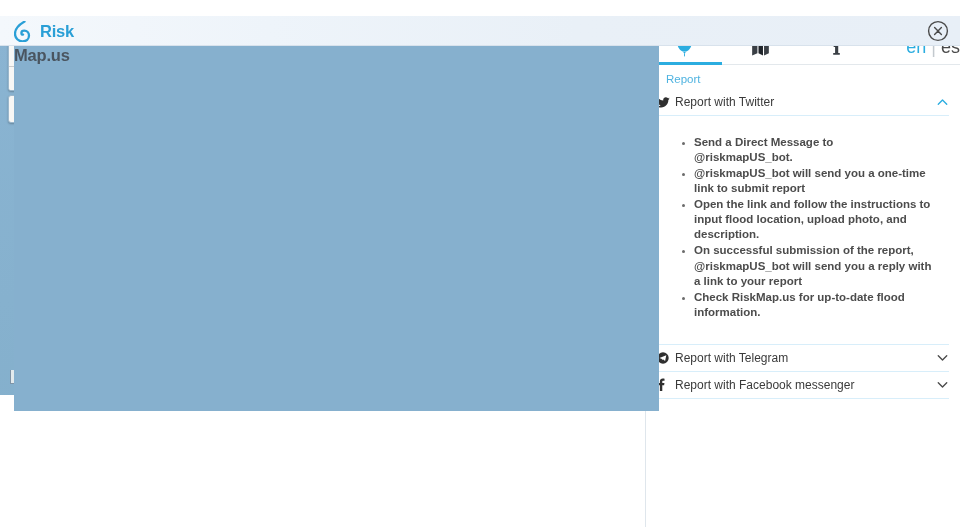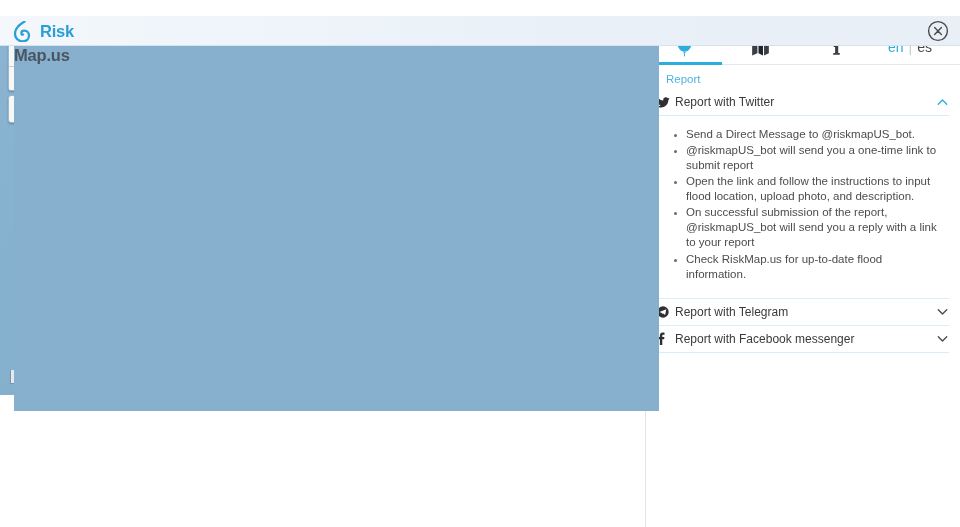--- a/index.html
+++ b/index.html
@@ -107,39 +107,39 @@
     border-bottom:1px solid #e3e8ec;
   }
   .tab{
     flex:0 0 76px;height:33px;display:flex;align-items:center;justify-content:center;
     cursor:pointer;position:relative;
   }
   .tab.active:after{
     content:"";position:absolute;left:0;right:0;bottom:-1px;height:3px;background:#2bade0;
   }
   .lang{
-    margin-left:auto;padding-right:28px;font-size:14px;color:#4a4a4a;
+    margin-left:auto;padding-right:0;font-size:18px;color:#4a4a4a;
     display:flex;align-items:center;gap:5px;
   }
   .lang .en{color:#2bade0;cursor:pointer;}
   .lang .sep{color:#c3c9ce;}
   .lang .es{color:#4a4a4a;cursor:pointer;}
 
   .panel-sub{
     padding:8px 0 4px 20px;font-size:11.5px;color:#4fb3e0;
   }
   .acc-row{
     height:26px;margin:0 11px;display:flex;align-items:center;
     border-bottom:1px solid #d8eefa;cursor:pointer;
   }
   .acc-ico{width:18px;flex:none;display:flex;align-items:center;justify-content:flex-start;}
   .acc-label{font-size:12px;color:#3a3a3a;flex:1;}
   .chev{width:14px;flex:none;display:flex;align-items:center;justify-content:center;}
   .acc-body{padding:7px 14px 8px 14px;}
-  .acc-body ul{margin:4px;padding-left:22px;}
+  .acc-body ul{margin:12px;padding-left:22px;font-weight:bold;}
   .acc-body li{
     font-size:11.5px;color:#4c4c4c;line-height:1.31;margin-bottom:1px;
     list-style:disc;
   }
   .acc-body li::marker{font-size:9px;color:#6b6b6b;}
   .acc-sep{height:1px;margin:4px 11px 0 11px;background:#d8eefa;}
 </style>
 </head>
 <body>
 

